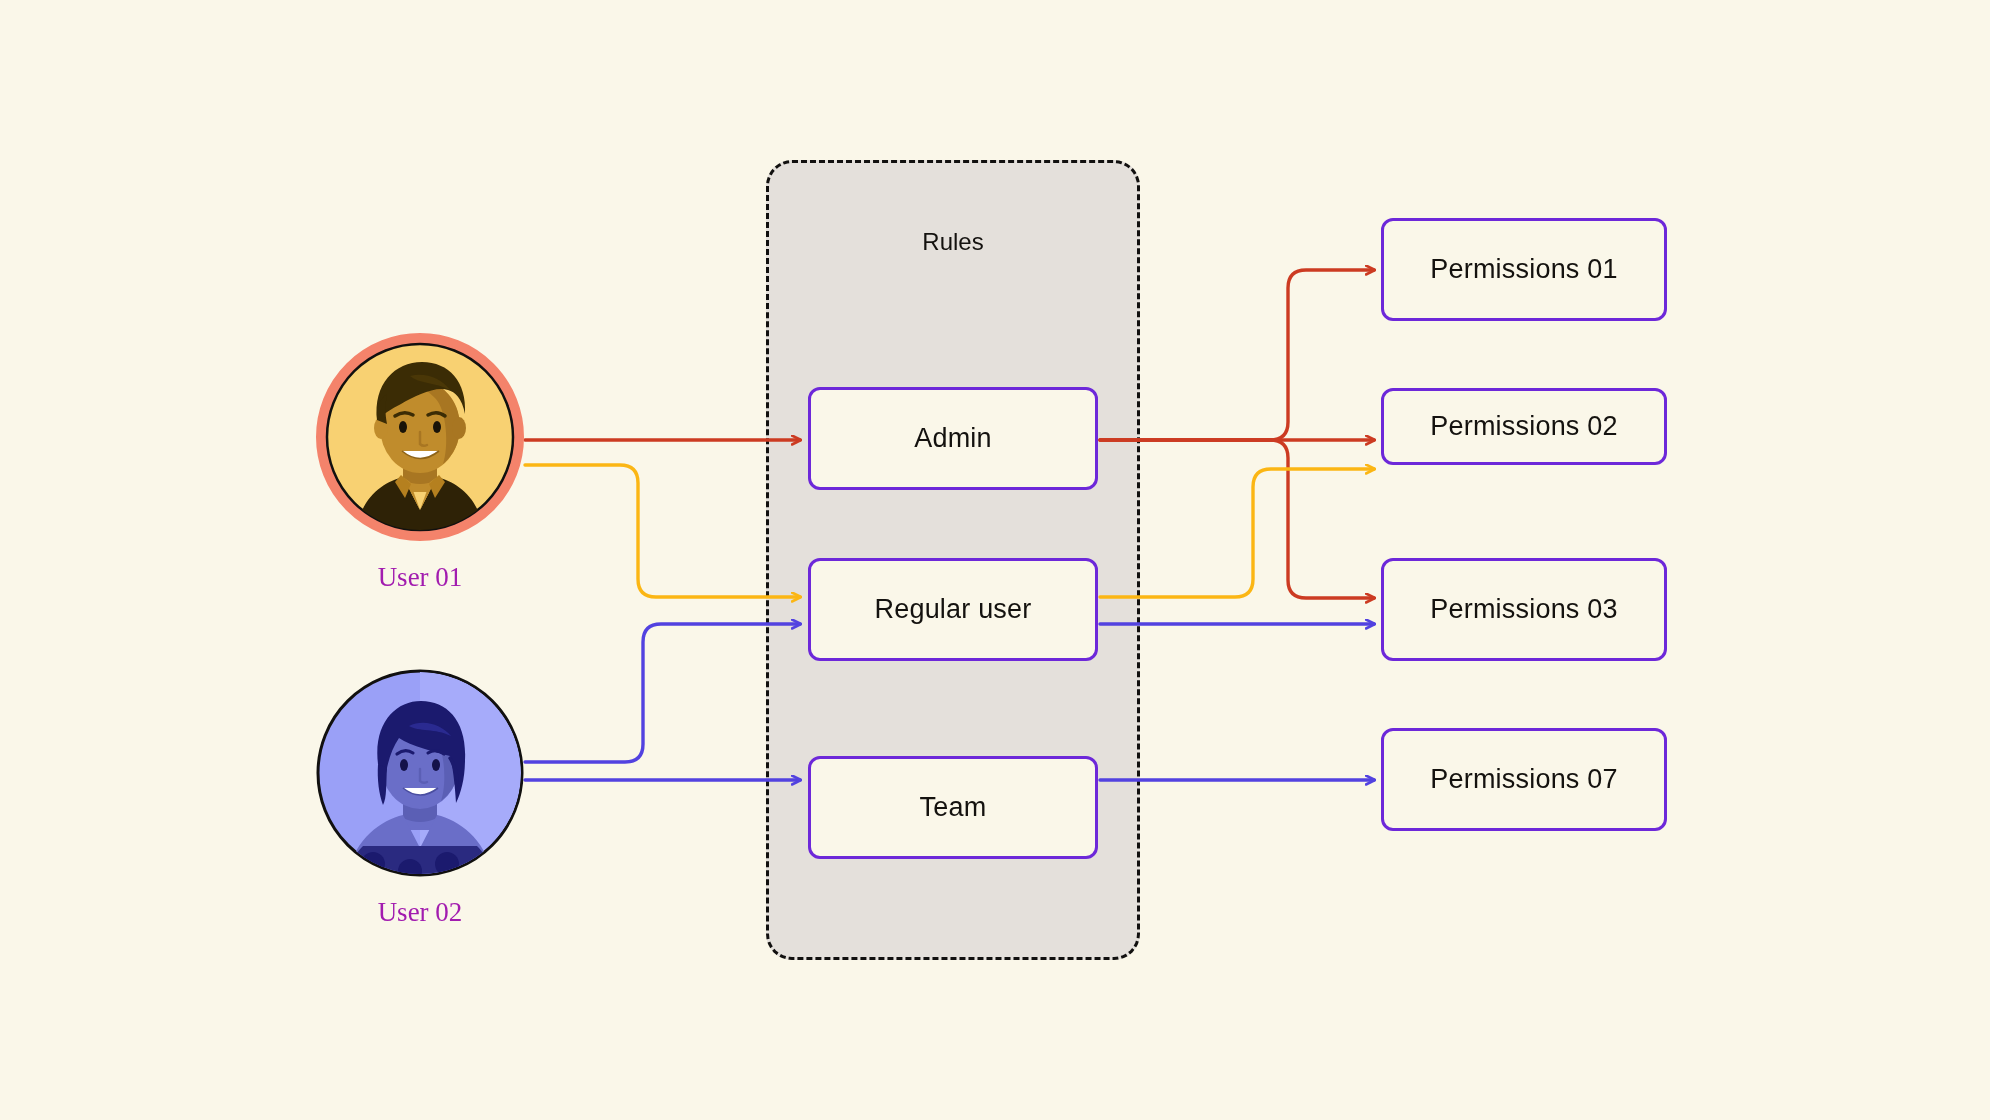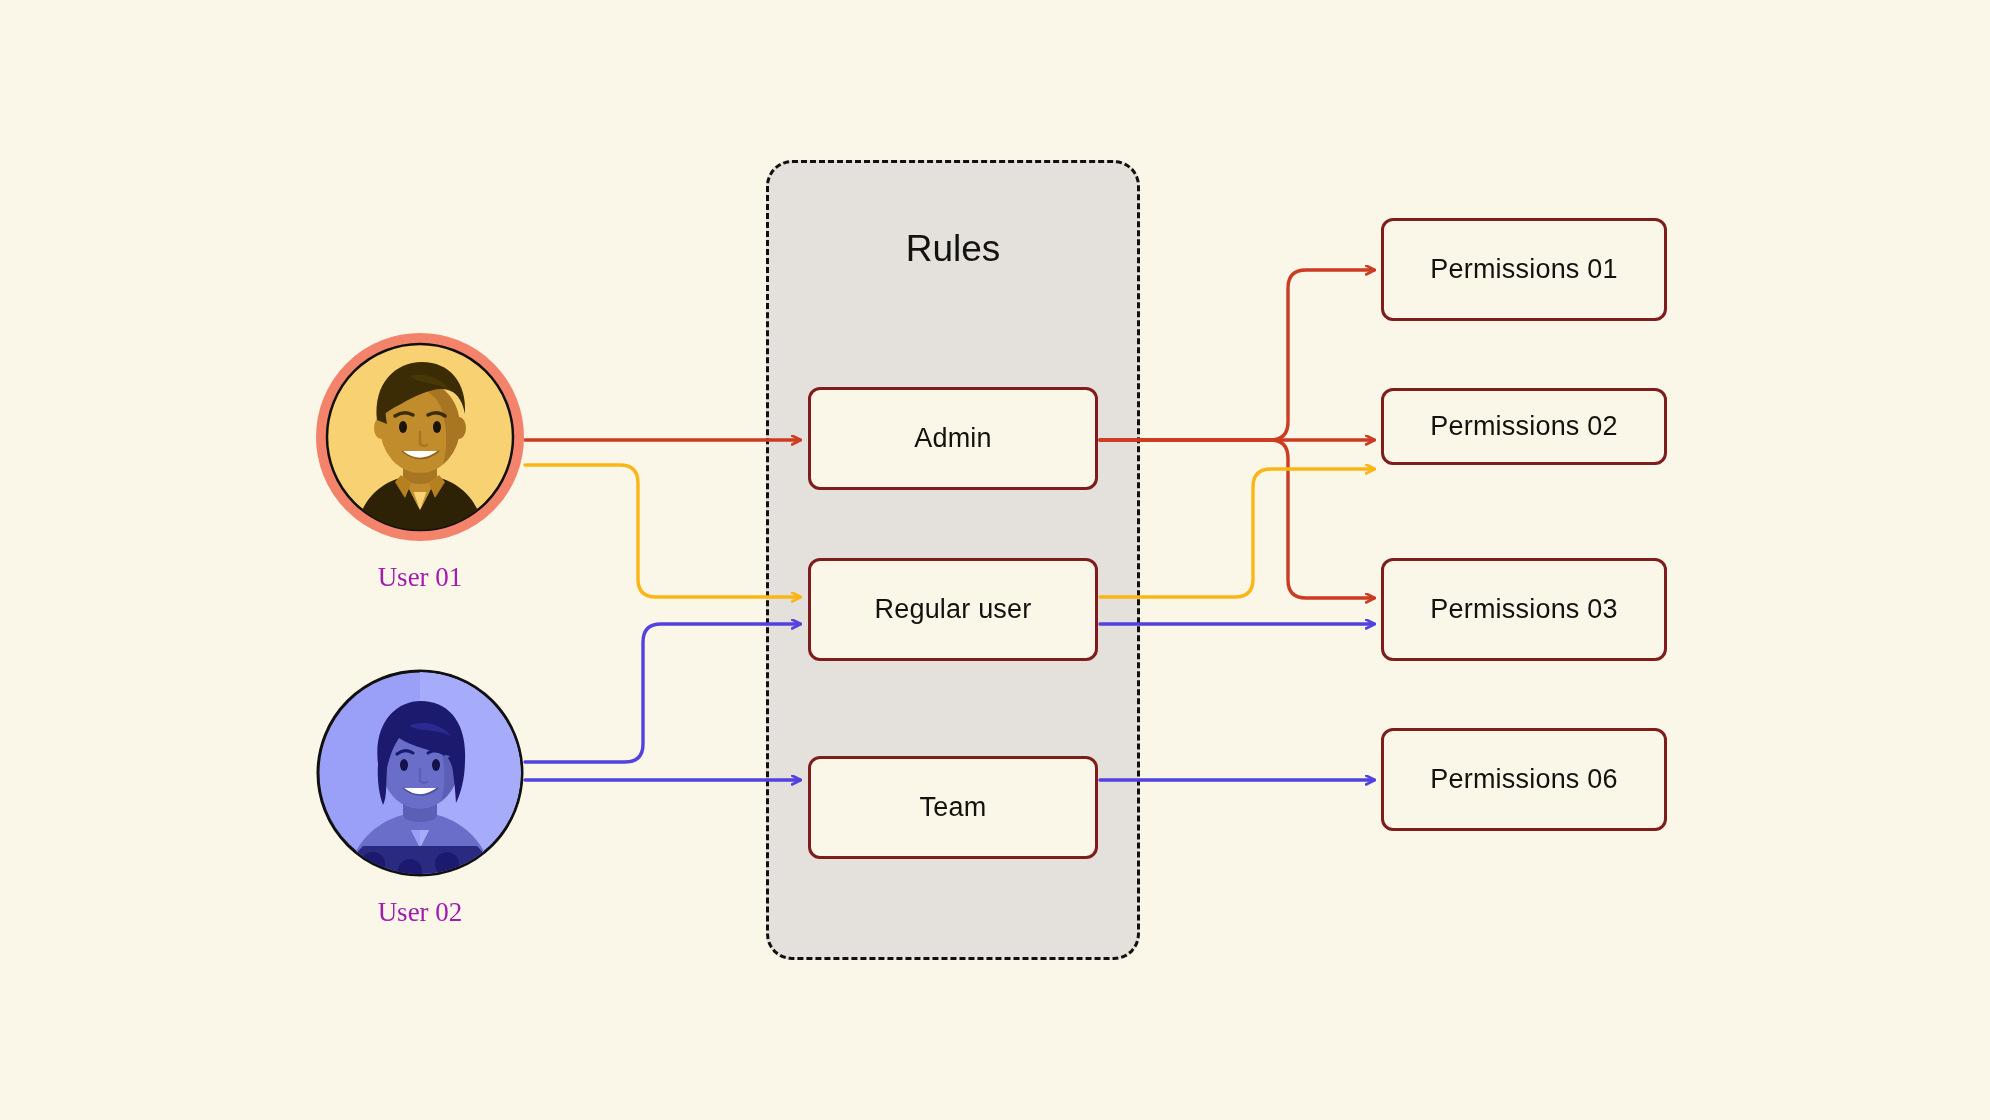--- a/index.html
+++ b/index.html
@@ -18,21 +18,21 @@
   .svg-layer {
     position: absolute;
     left: 0;
     top: 0;
     width: 1990px;
     height: 1120px;
   }
   .node-box {
     position: absolute;
     background: #faf7e9;
-    border: 3px solid #7f1d1d;
+    border: 3px solid #6d28d9;
     border-radius: 12px;
     display: flex;
     align-items: center;
     justify-content: center;
     box-sizing: border-box;
   }
   .node-label {
     font-size: 27px;
     color: #14120f;
     letter-spacing: 0.2px;
@@ -48,21 +48,21 @@
     border: 3px dashed #11100f;
     border-radius: 26px;
     box-sizing: border-box;
   }
   .rules-title {
     position: absolute;
     left: 766px;
     top: 228px;
     width: 374px;
     text-align: center;
-    font-size: 37px;
+    font-size: 24px;
     color: #14120f;
   }
   .avatar-wrap {
     position: absolute;
   }
   .avatar-caption {
     position: absolute;
     width: 260px;
     text-align: center;
     font-size: 27px;
@@ -216,16 +216,16 @@
   <div class="node-box" style="left:1381px; top:218px; width:286px; height:103px;">
     <span class="node-label">Permissions 01</span>
   </div>
   <div class="node-box" style="left:1381px; top:388px; width:286px; height:77px;">
     <span class="node-label">Permissions 02</span>
   </div>
   <div class="node-box" style="left:1381px; top:558px; width:286px; height:103px;">
     <span class="node-label">Permissions 03</span>
   </div>
   <div class="node-box" style="left:1381px; top:728px; width:286px; height:103px;">
-    <span class="node-label">Permissions 06</span>
+    <span class="node-label">Permissions 07</span>
   </div>
 
 </div>
 
 </body></html>

